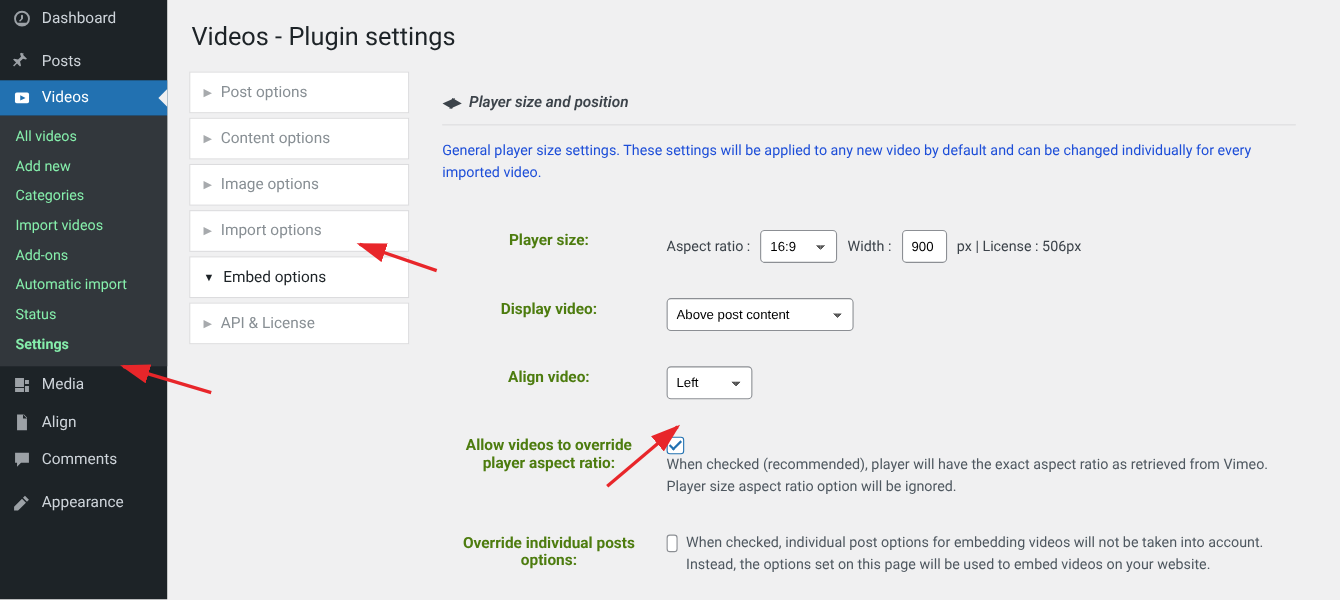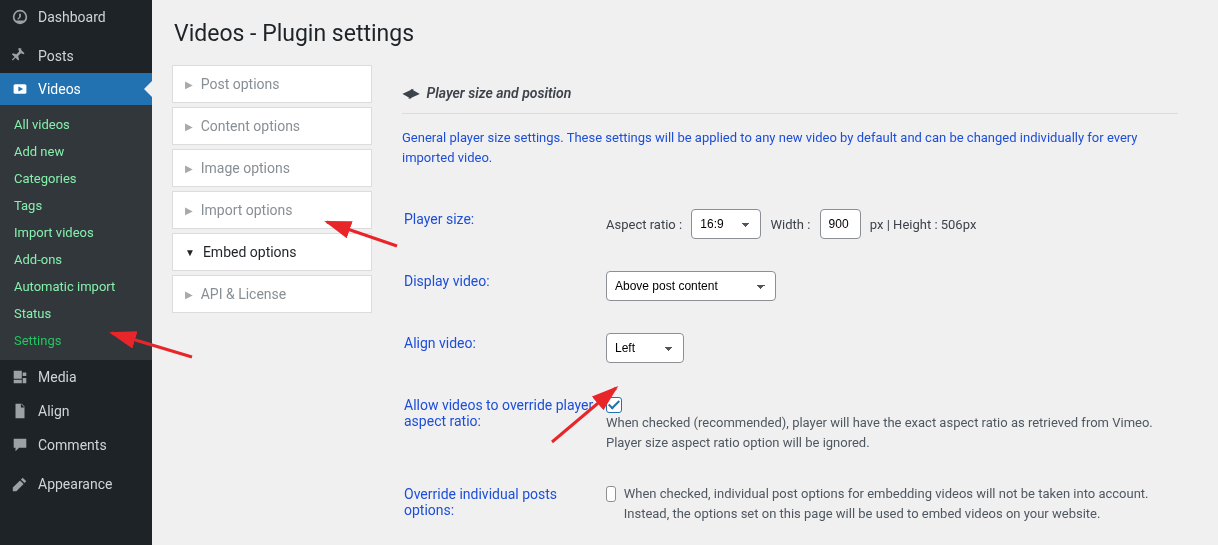--- a/index.html
+++ b/index.html
@@ -29,21 +29,21 @@
   }
   .sidebar-item.current .icon { color:#fff;}
   .sidebar-item.current::after {
     content:''; position:absolute; right:0; top:50%; transform:translateY(-50%);
     border:8px solid transparent; border-right-color:#f0f0f1;
   }
   .submenu { background: #32373c; padding: 6px 0;}
   .submenu .sub-item {
     padding: 6px 10px 6px 14px; font-size: 13px; color: #86efac; cursor:pointer;
   }
-  .submenu .sub-item.current { color:#22c55e; font-weight:400; }
+  .submenu .sub-item.current { color:#86efac; font-weight:700; }
   .sidebar-sep { height:5px; }
   
   .main { flex:1; padding: 10px 20px 20px 20px; }
   h1.page-title { font-size: 23px; font-weight: 400; color: #1d2327; margin: 10px 0 18px 2px;}
   .panel-row { display:flex; align-items:flex-start; }
   
   .tabs-col { width: 200px; }
   .tab-item {
     border:1px solid #dcdcde; background:#fff; margin-bottom:4px;
     padding: 10px 12px; color:#888f94; font-size:14px; cursor:pointer;
@@ -56,22 +56,22 @@
   .content-col { flex:1; margin-left:0; }
   .content-inner { padding: 20px 20px 10px 30px; }
   .section-title {
     display:flex; align-items:center; font-weight:600; font-style:italic; font-size:14px;
     border-bottom:1px solid #dcdcde; padding-bottom:12px; margin-bottom:14px;
   }
   .section-title .arrows { margin-right:10px; font-size:12px; letter-spacing:-2px;}
   .desc { color:#1d4ed8; font-size:13px; line-height:1.5; margin-bottom:30px;}
   table.form { width:100%; }
   table.form th {
-    text-align:left; vertical-align:top; width:200px; padding: 12px 10px 20px 0;
-    font-weight:400; font-size:14px; color:#1d4ed8;
+    text-align:center; vertical-align:top; width:200px; padding: 12px 10px 20px 0;
+    font-weight:700; font-size:14px; color:#4d7c0f;
   }
   table.form td { padding: 10px 0 20px 0; font-size:13px; color:#3c434a; vertical-align:top;}
   select, input[type=text] {
     border:1px solid #8c8f94; border-radius:4px; padding:2px 24px 2px 8px; font-size:12px;
     background:#fff; height:30px;
   }
   select { appearance:none; background-image: linear-gradient(45deg, transparent 50%, #555 50%),linear-gradient(135deg, #555 50%, transparent 50%);
     background-position: calc(100% - 14px) 13px, calc(100% - 10px) 13px; background-size:4px 4px,4px 4px; background-repeat:no-repeat;}
   select.narrow{ width:70px;}
   select.med{ width:170px;}
@@ -118,21 +118,20 @@
           <rect x="2" y="4" width="16" height="12" rx="2"></rect>
           <path d="M8 7l6 3-6 3z" fill="#2271b1"></path>
         </svg>
       </span>
     <span>Videos</span>
   </div>
   <div class="submenu">
     <div class="sub-item">All videos</div>
     <div class="sub-item">Add new</div>
     <div class="sub-item">Categories</div>
-    <div class="sub-item">Tags</div>
     <div class="sub-item">Import videos</div>
     <div class="sub-item">Add-ons</div>
     <div class="sub-item">Automatic import</div>
     <div class="sub-item">Status</div>
     <div class="sub-item current">Settings</div>
   </div>
   <div class="sidebar-item top">
     <span class="icon">
         <svg width="18" height="18" viewBox="0 0 20 20" fill="currentColor">
           <path d="M3 3h9v9H3zM13 5h4v4h-4zM13 11h4v6h-4zM3 13h9v4H3z"></path>
@@ -208,21 +207,21 @@
 
         <table class="form">
           <tbody>
               <tr>
             <th>Player size:</th>
             <td class="field-line">
               <span>Aspect ratio :</span>
               <select class="narrow"><option>16:9</option></select>
               <span>Width :</span>
               <input type="text" class="w-box" value="900" style="">
-              <span>px | Height : 506px</span>
+              <span>px | License : 506px</span>
             </td>
           </tr>
           <tr>
             <th>Display video:</th>
             <td><select class="med"><option>Above post content</option></select></td>
           </tr>
           <tr>
             <th>Align video:</th>
             <td><select class="small"><option>Left</option></select></td>
           </tr>

